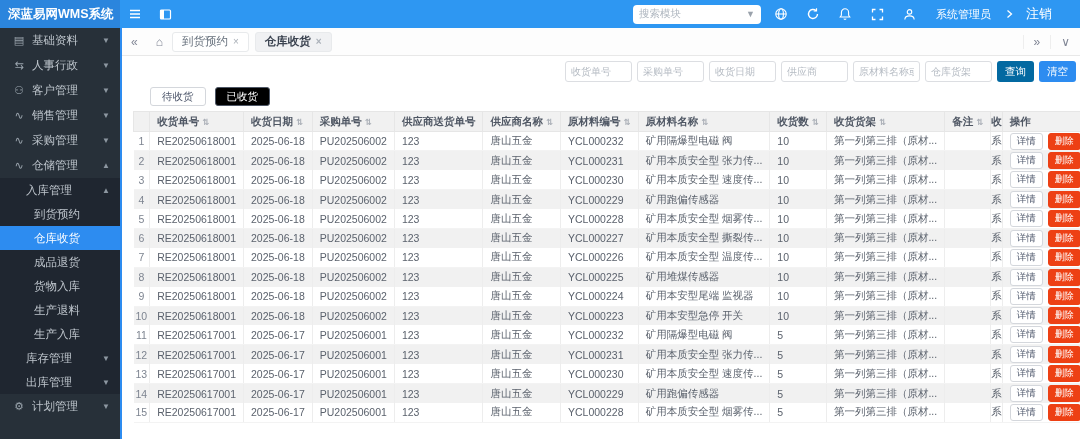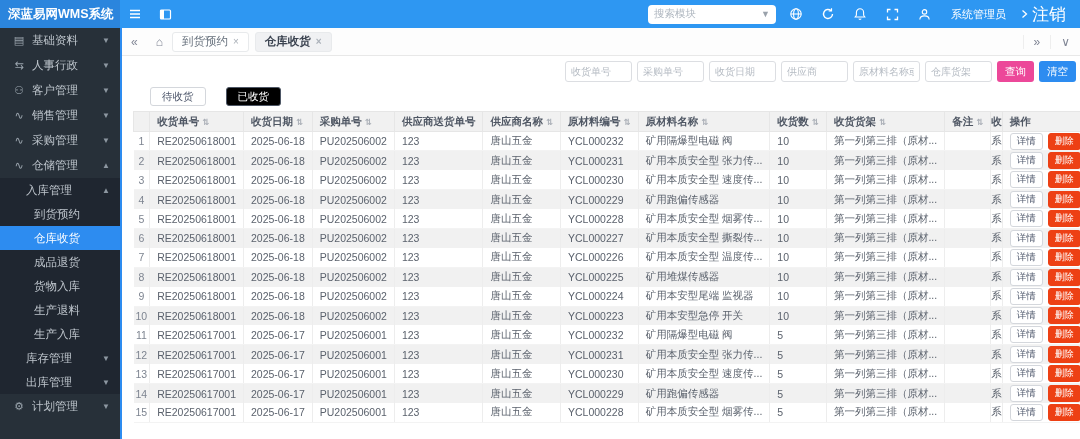--- a/index.html
+++ b/index.html
@@ -14,21 +14,21 @@
   .topbar-main { flex:1; background:#2e97f2; display:flex; align-items:center; color:#fff; }
   .tb-icon { width:30px; display:flex; justify-content:center; align-items:center; cursor:pointer; }
   .tb-icon svg { display:block; }
   .tb-spacer { flex:1; }
   .search-select { width:128px; height:19px; background:#fff; border-radius:4px; margin-right:4px;
     display:flex; align-items:center; padding:0 6px; }
   .search-select .ph { color:#aeb6bf; font-size:10.5px; flex:1; }
   .search-select .caret { color:#9aa2ab; font-size:9px; }
   .hicon { width:32px; display:flex; justify-content:center; align-items:center; cursor:pointer; }
   .user { display:flex; align-items:center; gap:20px; font-size:11px; margin:0 14px 0 10px; cursor:pointer; white-space:nowrap;font-family:Liberation Mono, monospace; }
-  .logout { display:flex; align-items:center; gap:3px; font-size:17px; margin-right:14px; cursor:pointer; white-space:nowrap; }
+  .logout { display:flex; align-items:center; gap:12px; font-size:13px; margin-right:28px; cursor:pointer; white-space:nowrap; }
 
   
   .body { flex:1; display:flex; min-height:0; }
   .sidebar { width:120px; background:#273039; overflow:hidden; flex:0 0 120px; }
   .s-item { display:flex; align-items:center; color:#bfc6cd; font-size:11.5px; cursor:pointer; white-space:nowrap; }
   .s-item .sic { width:14px; margin-right:6px; font-size:11px; text-align:center; color:#9aa4ad; }
   .s-item .lbl { flex:1; }
   .s-item .arr { font-size:8px; color:#8d97a1; padding-right:10px; }
   .lv1 { height:25px; padding-left:12px; background:#273039; }
   .lv2 { height:24px; padding-left:26px; background:#1f2630; }
@@ -49,24 +49,24 @@
   .tab-right span { padding:0 10px; color:#808695; cursor:pointer; border-left:1px solid #eee; font-size:12px; }
 
   
   .main { flex:1; padding:0 3px; overflow:hidden; }
   .filters { display:flex; justify-content:flex-end; align-items:center; gap:5px; margin:5px 1px 0 0; }
   .f-input { width:67px; height:21px; border:1px solid #dcdee2; border-radius:3px; font-size:10px;
     padding:0 5px; color:#515a6e; font-family:inherit; }
   .f-input::placeholder { color:#b6bcc4; }
   .btn { height:21px; border:none; border-radius:3px; color:#fff; font-size:10.5px; padding:0 8px;
     cursor:pointer; font-family:inherit; white-space:nowrap; }
-  .btn-query { background:#ec4899; }
+  .btn-query { background:#0369a1; }
   .btn-clear { background:#2d8cf0; }
 
-  .status-row { display:flex; gap:20px; margin:5px 0 0 9px;padding-left:16px; }
+  .status-row { display:flex; gap:9px; margin:5px 0 0 9px;padding-left:16px; }
   .st-btn { height:19px; padding:0 11px; font-size:10.5px; border-radius:3px; cursor:pointer;
     display:flex; align-items:center; font-family:inherit; white-space:nowrap; }
   .st-btn.plain { background:#fff; border:1px solid #d4d7dc; color:#515a6e; }
   .st-btn.dark { background:#000000; border:1px solid #4d5665; color:#fff; }
 
   table.tbl { border-collapse:collapse; table-layout:fixed; margin-top:5px; font-size:10.5px; color:#5b626d;margin-left:8px; }
   .tbl th { background:#f1f1f1; font-weight:bold; color:#4e5663; text-align:left; height:20px;
     padding:0 7px; border:1px solid #e6e6e6; border-left:none; white-space:nowrap; overflow:hidden; }
   .tbl th:first-child { border-left:1px solid #e6e6e6; }
   .tbl td { height:19.4px; padding:0 7px; border-right:1px solid #ededed; white-space:nowrap; overflow:hidden; }

